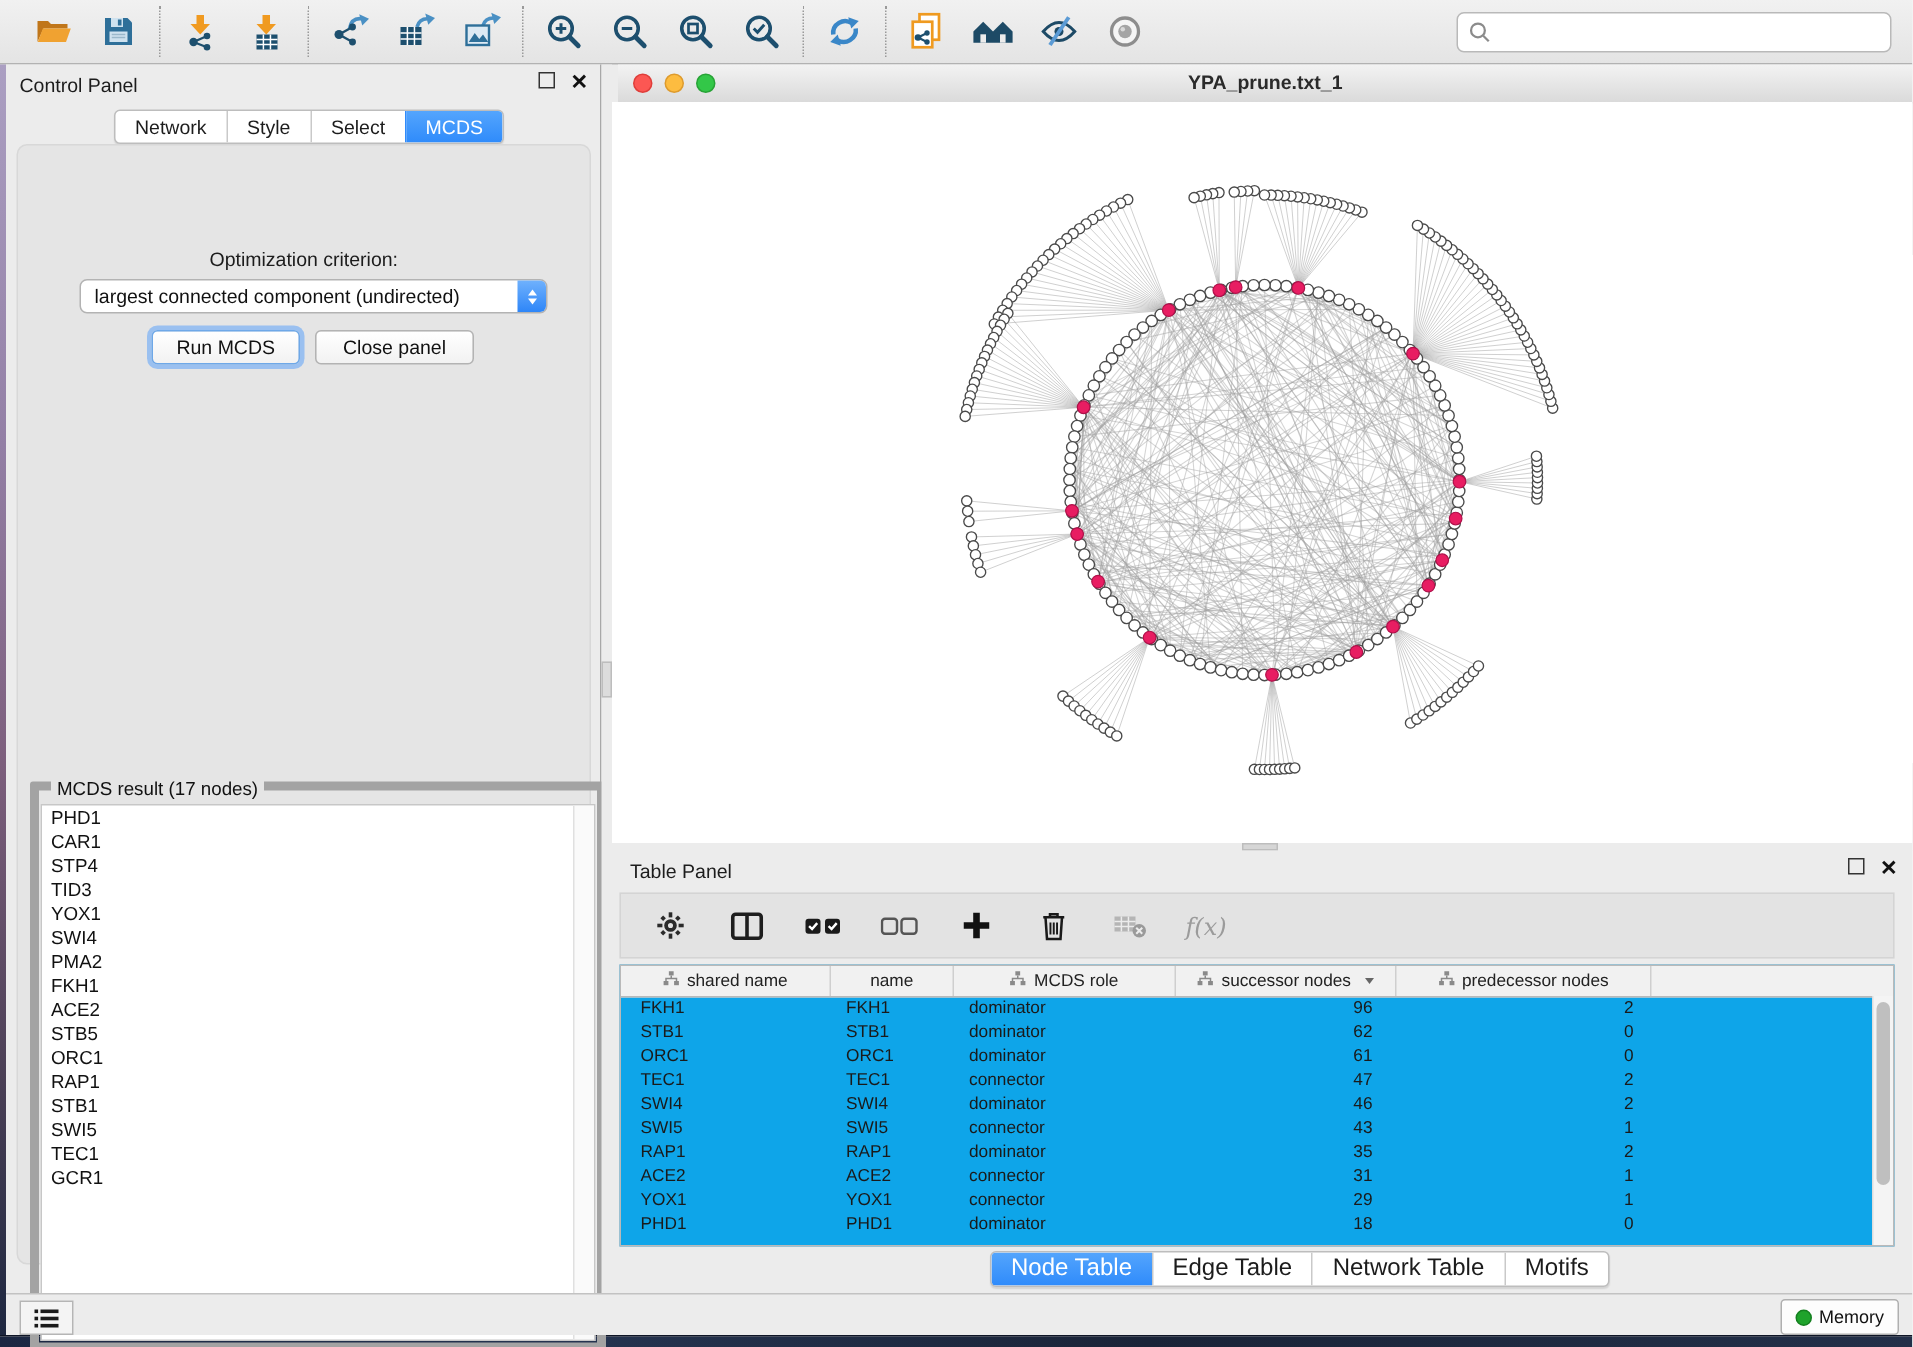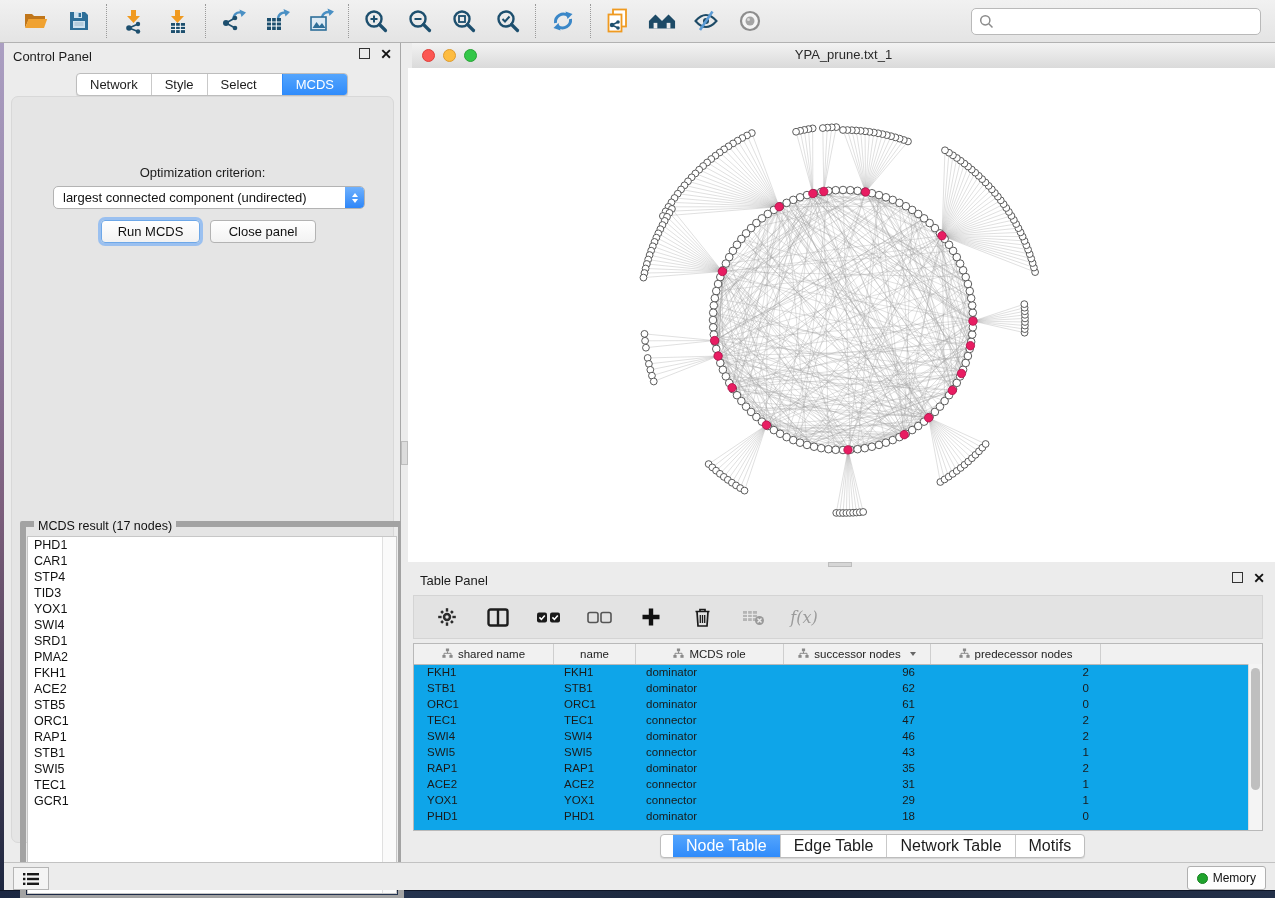--- a/index.html
+++ b/index.html
@@ -21,42 +21,42 @@
   
   .control-panel{position:absolute;left:4px;top:43px;width:397px;height:819px;background:#ececec;border-right:1px solid #a8a8a8;box-sizing:border-box;}
   .panel-title-row{position:absolute;left:0;top:0;right:0;height:26px;padding-left:28px;}
   .panel-title{position:absolute;left:9px;top:6px;font-size:13px;color:#1c1c1c;}
   .mini-icons{position:absolute;right:8px;top:5px;display:flex;gap:10px;align-items:center;}
   .float-ico{width:9px;height:9px;border:1.5px solid #333;display:inline-block;}
   .close-ico{font-size:14px;font-weight:700;color:#111;line-height:10px;}
   .segctl{display:flex;border:1px solid #bdbdbd;border-radius:4px;overflow:hidden;background:#fff;box-shadow:0 1px 1px rgba(0,0,0,.10);}
   .seg{padding:0 13px;font-size:13px;color:#1c1c1c;border-left:1px solid #c9c9c9;height:21px;display:flex;align-items:center;justify-content:center;white-space:nowrap;}
   .seg:first-child{border-left:none;}
-  .seg.active{background:linear-gradient(#54a5fd,#2f8bfb);color:#fff;border-left-color:#2f8bfb;margin-left:12px;}
+  .seg.active{background:linear-gradient(#54a5fd,#2f8bfb);color:#fff;border-left-color:#2f8bfb;}
   .cp-tabs{position:absolute;left:72px;top:30px;}
   .cp-inner{position:absolute;left:7px;top:53px;width:383px;height:747px;background:#e5e5e5;border:1px solid #d8d8d8;border-radius:7px;box-sizing:border-box;}
   .opt-label{position:absolute;left:0;right:0;top:68px;text-align:center;font-size:13px;color:#1c1c1c;}
   .dropdown{position:absolute;left:41px;top:89px;width:312px;height:23px;display:flex;align-items:center;background:#fff;border:1px solid #b3b3b3;border-radius:5px;box-sizing:border-box;}
   .dd-text{flex:1;font-size:13px;padding-left:9px;color:#111;white-space:nowrap;}
   .dd-cap{width:19px;align-self:stretch;background:linear-gradient(#6fb1fd,#2e86f8);border-radius:0 4px 4px 0;display:flex;flex-direction:column;align-items:center;justify-content:center;gap:2px;}
   .dd-cap .up{width:0;height:0;border-left:3.5px solid transparent;border-right:3.5px solid transparent;border-bottom:4.5px solid #fff;}
   .dd-cap .down{width:0;height:0;border-left:3.5px solid transparent;border-right:3.5px solid transparent;border-top:4.5px solid #fff;}
   .btn{background:linear-gradient(#ffffff,#f2f2f2);border:1px solid #b3b3b3;border-radius:4px;font-size:13px;height:23px;padding:0 13px;font-family:"Liberation Sans",sans-serif;color:#111;}
   .btn.focused{box-shadow:0 0 0 3px rgba(92,162,250,.55);border-color:#6ea8e8;}
   .run-btn{position:absolute;left:89px;top:123px;width:99px;}
   .closep-btn{position:absolute;left:198px;top:123px;width:106px;}
   .result-box{position:absolute;left:8px;top:424px;width:372px;height:368px;border:6px solid #a3a3a3;border-radius:2px;}
   .result-legend{position:absolute;left:8px;top:-8px;background:#e5e5e5;padding:0 4px;font-size:12.5px;color:#111;}
   .result-list{position:absolute;left:1px;top:9px;right:1px;bottom:1px;background:#fff;border:1px solid #c7c7c7;overflow:hidden;}
   .result-scroll{position:absolute;right:0;top:0;bottom:0;width:13px;background:#fafafa;border-left:1px solid #e0e0e0;}
   .list-item{font-size:12.5px;line-height:16px;padding-left:6px;color:#111;}
 
   
   .net-window{position:absolute;left:408px;top:43px;width:867px;height:519px;}
-  .net-titlebar{position:absolute;left:4px;top:0;right:0;height:25px;background:linear-gradient(#f3f3f3,#dadada);border-bottom:1px solid #aeaeae;}
+  .net-titlebar{position:absolute;left:4px;top:0;right:0;height:25px;background:linear-gradient(#f3f3f3,#dadada);border-bottom:1px solid #aeaeae;font-weight:bold;}
   .traffic{position:absolute;left:10px;top:6px;display:flex;gap:8px;}
   .light{width:13px;height:13px;border-radius:50%;box-sizing:border-box;}
   .light.red{background:#fc5753;border:1px solid #df3e3a;}
   .light.yellow{background:#fdbc40;border:1px solid #de9b2d;}
   .light.green{background:#33c748;border:1px solid #27a336;}
   .net-title{position:absolute;left:0;right:0;top:4px;text-align:center;font-size:13px;color:#2a2a2a;}
   .net-canvas{position:absolute;left:0;top:25px;width:867px;height:494px;background:#fff;}
 
   
   .v-splitter{position:absolute;left:401px;top:43px;width:7px;height:819px;background:#ececec;}
@@ -280,21 +280,20 @@
       <div class="result-box">
         <span class="result-legend">MCDS result (17 nodes)</span>
         <div class="result-list">
           <div class="result-scroll"></div>
         <div class="list-item">PHD1</div>
             <div class="list-item">CAR1</div>
             <div class="list-item">STP4</div>
             <div class="list-item">TID3</div>
             <div class="list-item">YOX1</div>
             <div class="list-item">SWI4</div>
-            <div class="list-item">SRD1</div>
             <div class="list-item">PMA2</div>
             <div class="list-item">FKH1</div>
             <div class="list-item">ACE2</div>
             <div class="list-item">STB5</div>
             <div class="list-item">ORC1</div>
             <div class="list-item">RAP1</div>
             <div class="list-item">STB1</div>
             <div class="list-item">SWI5</div>
             <div class="list-item">TEC1</div>
             <div class="list-item">GCR1</div>

